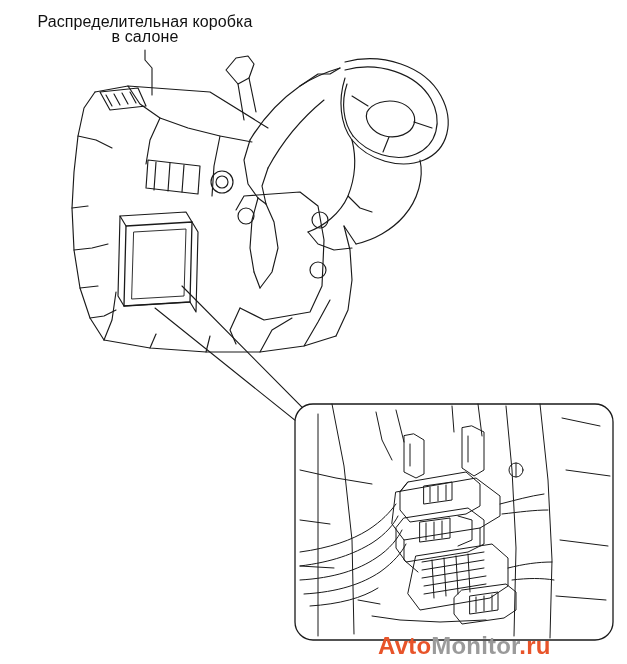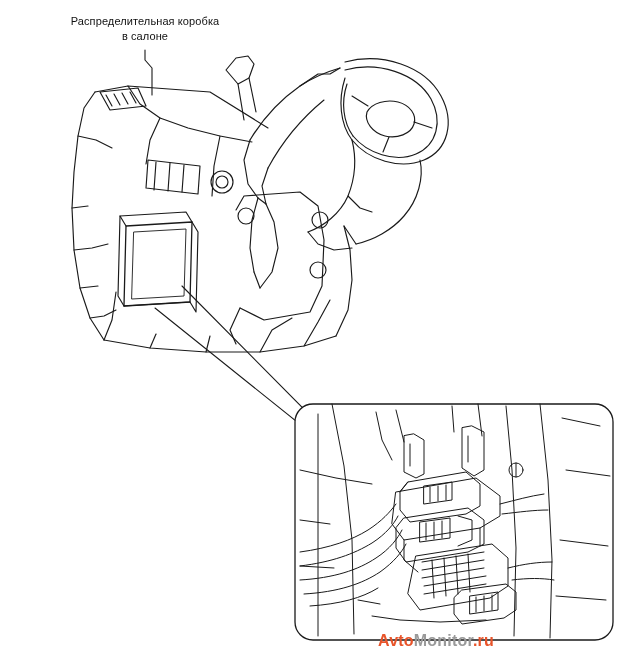--- a/index.html
+++ b/index.html
@@ -19,31 +19,31 @@
     left: 0; top: 0;
     width: 627px;
     height: 664px;
   }
   .label-text {
     position: absolute;
     left: 30px;
     top: 14px;
     width: 230px;
     text-align: center;
-    font-size: 11px;
+    font-size: 16px;
     line-height: 15px;
     color: #111111;
     letter-spacing: 0.1px;
     white-space: pre-line;
   }
   .watermark {
     position: absolute;
     left: 378px;
     top: 632px;
-    font-size: 16px;
+    font-size: 24px;
     font-weight: bold;
     letter-spacing: 0.2px;
     font-family: "Liberation Sans", sans-serif;
   }
   .wm-a { color: #e8542a; }
   .wm-b { color: #9a9a9a; }
   .wm-c { color: #e8542a; }
   svg { display: block; }
 </style>
 </head>

